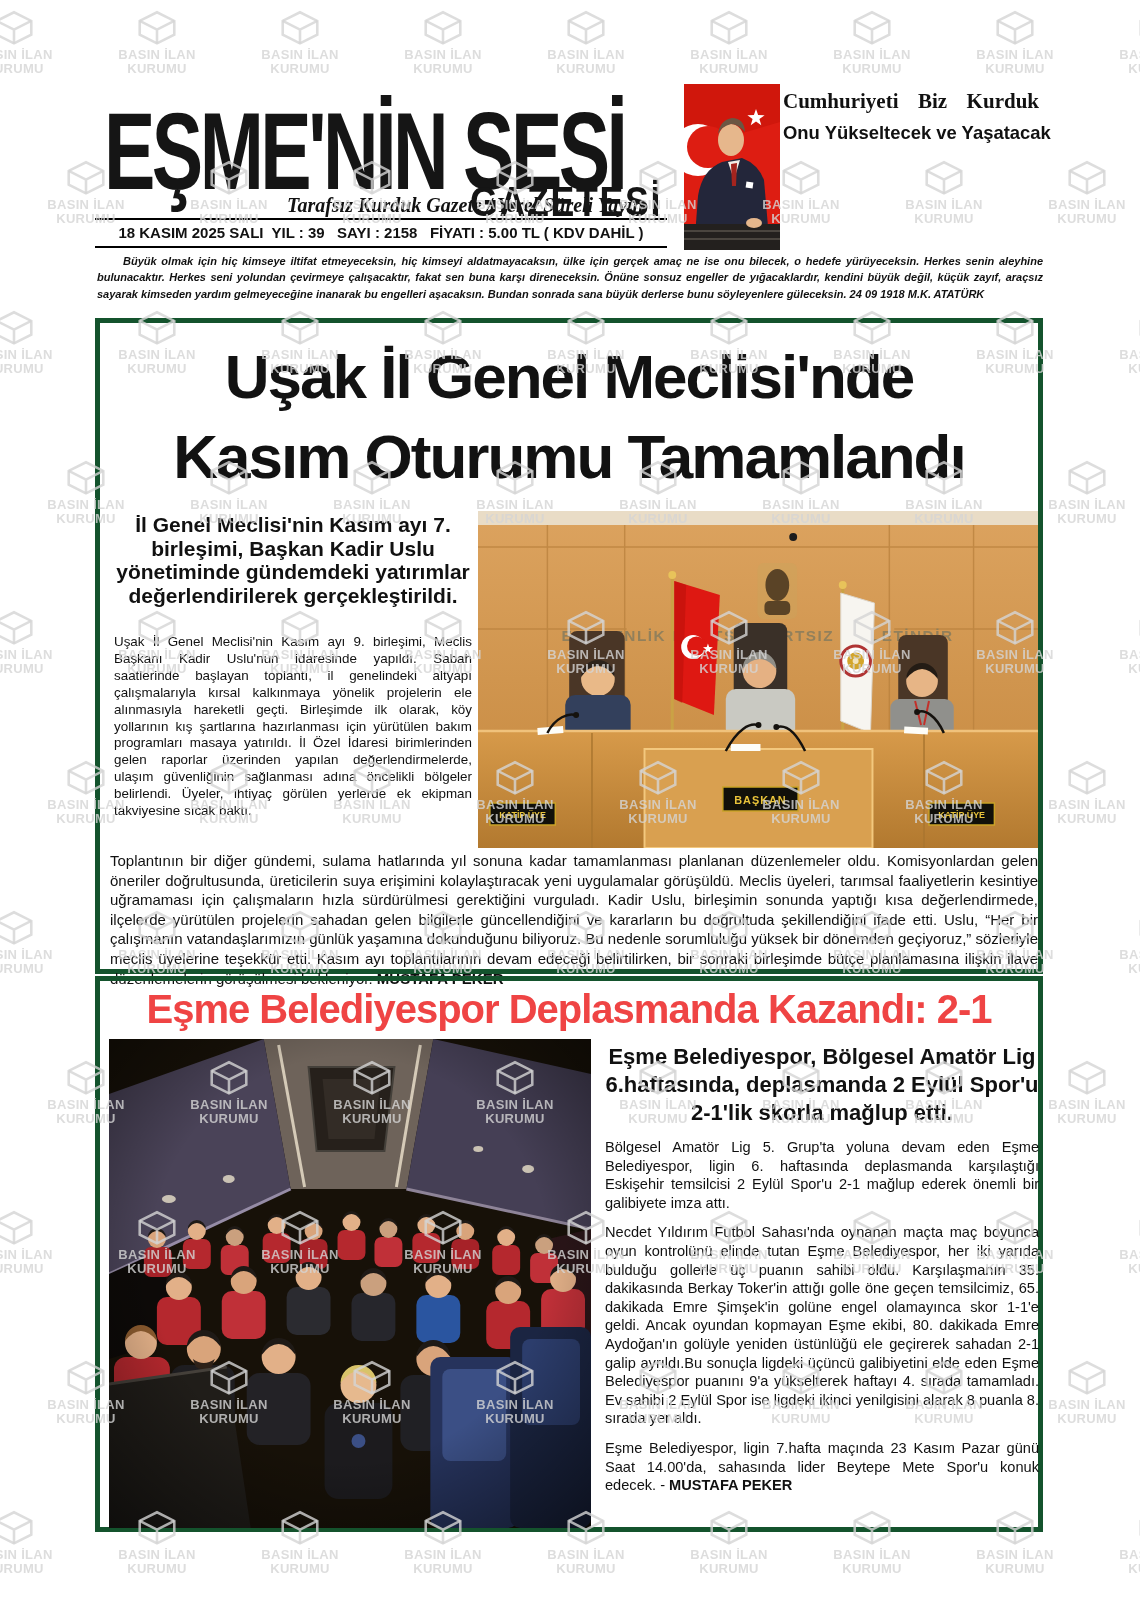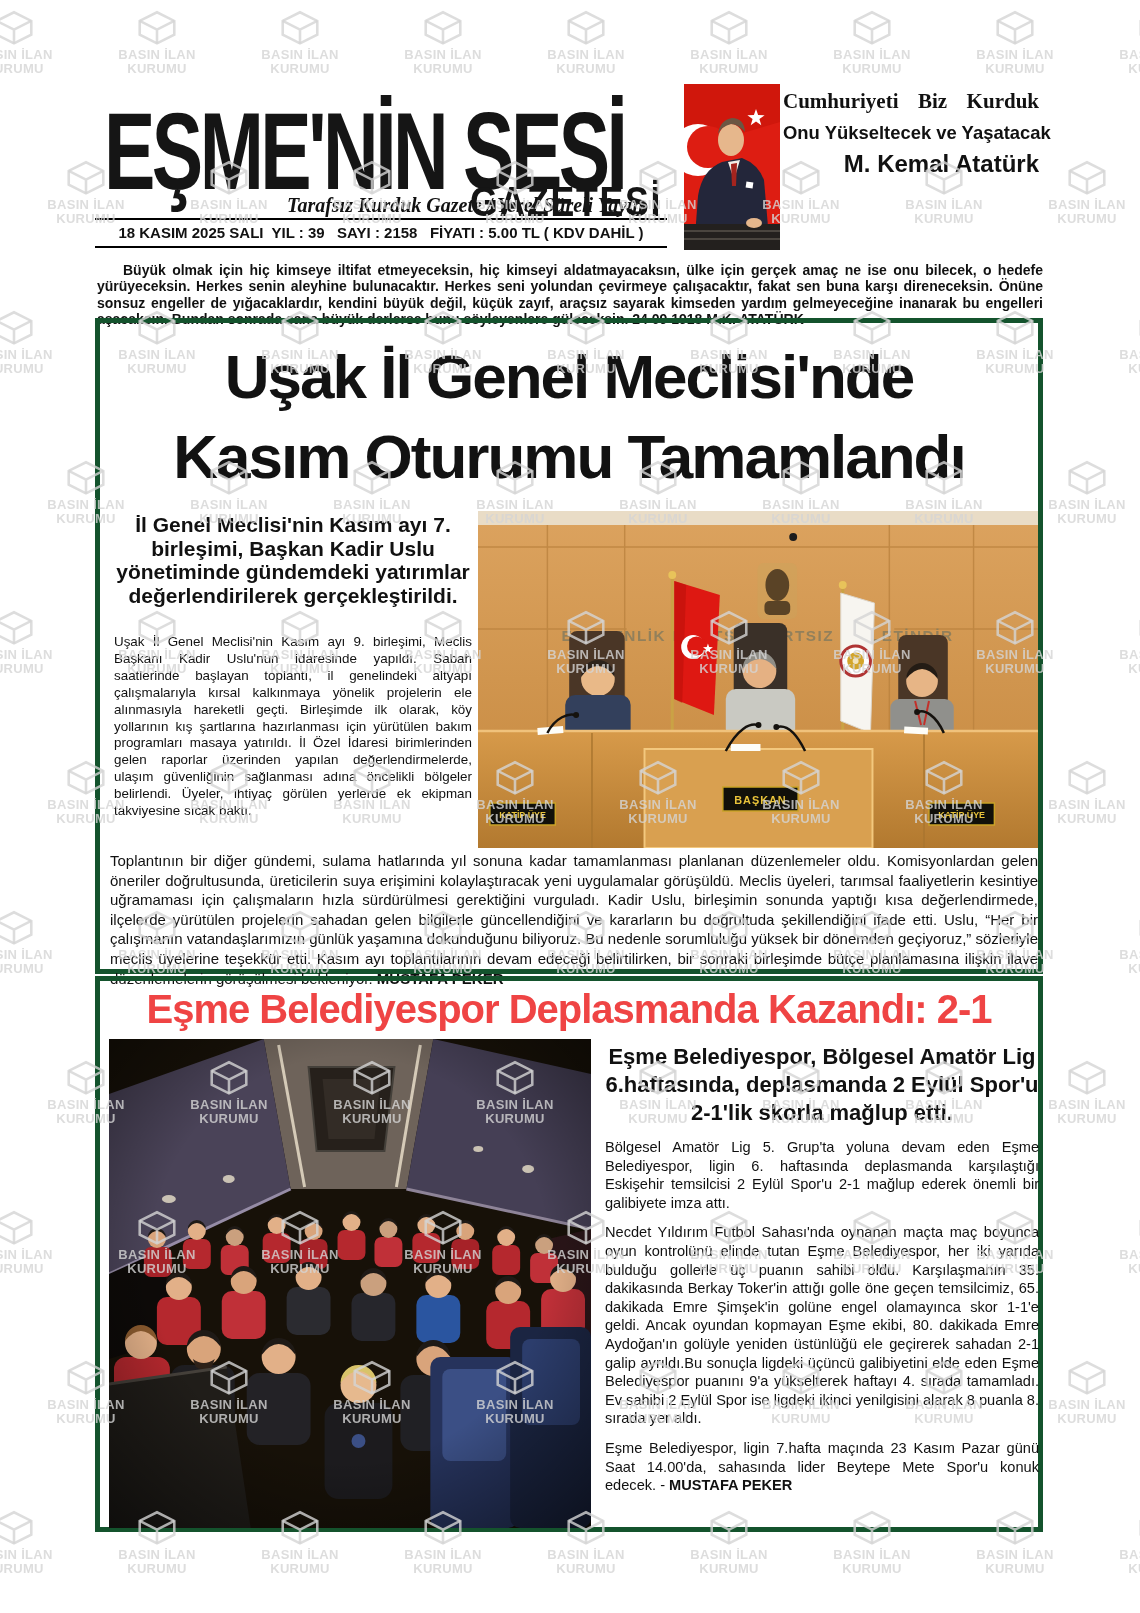--- a/index.html
+++ b/index.html
@@ -23,22 +23,22 @@
               font-weight:bold;font-size:15px;white-space:pre;}
   .mh-photo{position:absolute;left:684px;top:84px;width:96px;height:166px;}
   .mh-photo svg{display:block;width:100%;height:100%;}
   .mh-right{position:absolute;left:783px;top:86px;width:256px;}
   .q-serif{font-family:"Liberation Serif",serif;font-weight:bold;font-size:21px;line-height:31px;
            text-align:justify;text-align-last:justify;}
   .q-cond{font-weight:bold;font-size:19px;line-height:31px;text-align:justify;text-align-last:justify;
           transform:scaleX(.97);transform-origin:left top;white-space:nowrap;}
   .q-spread{font-weight:bold;font-size:21px;line-height:32px;letter-spacing:6px;text-align:right;}
   .q-sign{font-weight:bold;font-size:24px;line-height:32px;text-align:right;}
-  .mh-quote{position:absolute;left:97px;top:262px;width:946px;font-weight:bold;font-size:14px;
-            line-height:16.4px;text-align:justify;text-indent:26px;}
+  .mh-quote{position:absolute;left:97px;top:253px;width:946px;font-weight:bold;font-size:11px;
+            line-height:16.4px;text-align:justify;text-indent:26px;font-style:italic;}
   
   .artbox{position:absolute;box-sizing:border-box;border:5px solid #14532d;background:transparent;}
   .a1{left:95px;top:318px;width:948px;height:656px;}
   .a1-hl{margin-top:14px;text-align:center;font-weight:bold;font-size:62px;line-height:80px;
          letter-spacing:-2px;color:#121212;}
   .a1-left{position:absolute;left:14px;top:190px;width:358px;}
   .a1-lead{font-weight:bold;font-size:21px;line-height:23.5px;text-align:center;}
   .a1-body{margin-top:27px;font-size:13.4px;line-height:16.9px;text-align:justify;}
   .a1-photo{position:absolute;left:378px;top:188px;width:560px;height:337px;}
   .a1-photo svg,.a2-photo svg{display:block;width:100%;height:100%;}
@@ -79,21 +79,20 @@
         <rect x="0" y="140" width="96" height="26" fill="#23201e"></rect>
         <line x1="0" y1="147" x2="96" y2="147" stroke="#4a453f" stroke-width="2"></line>
         <line x1="0" y1="155" x2="96" y2="155" stroke="#4a453f" stroke-width="2"></line>
         <ellipse cx="70" cy="139" rx="8" ry="5" fill="#e6b78c"></ellipse>
       </svg>
     </div>
 
     <div class="mh-right">
       <div class="q-serif">Cumhuriyeti Biz Kurduk</div>
       <div class="q-cond">Onu Yükseltecek ve Yaşatacak</div>
-      <div class="q-sign">M. Kemal Atatürk</div>
     </div>
 
     <div class="mh-quote">Büyük olmak için hiç kimseye iltifat etmeyeceksin, hiç kimseyi aldatmayacaksın, ülke için gerçek amaç ne ise onu bilecek, o hedefe yürüyeceksin. Herkes senin aleyhine bulunacaktır. Herkes seni yolundan çevirmeye çalışacaktır, fakat sen buna karşı direneceksin. Önüne sonsuz engeller de yığacaklardır, kendini büyük değil, küçük zayıf, araçsız sayarak kimseden yardım gelmeyeceğine inanarak bu engelleri aşacaksın. Bundan sonrada sana büyük derlerse bunu söyleyenlere güleceksin. 24 09 1918 M.K. ATATÜRK</div>
   </header>
 
   <section class="artbox a1">
     <div class="a1-hl">Uşak İl Genel Meclisi'nde</div>
     <div class="a1-hl" style="margin-top:0;">Kasım Oturumu Tamamlandı</div>
 
     <div class="a1-left">

